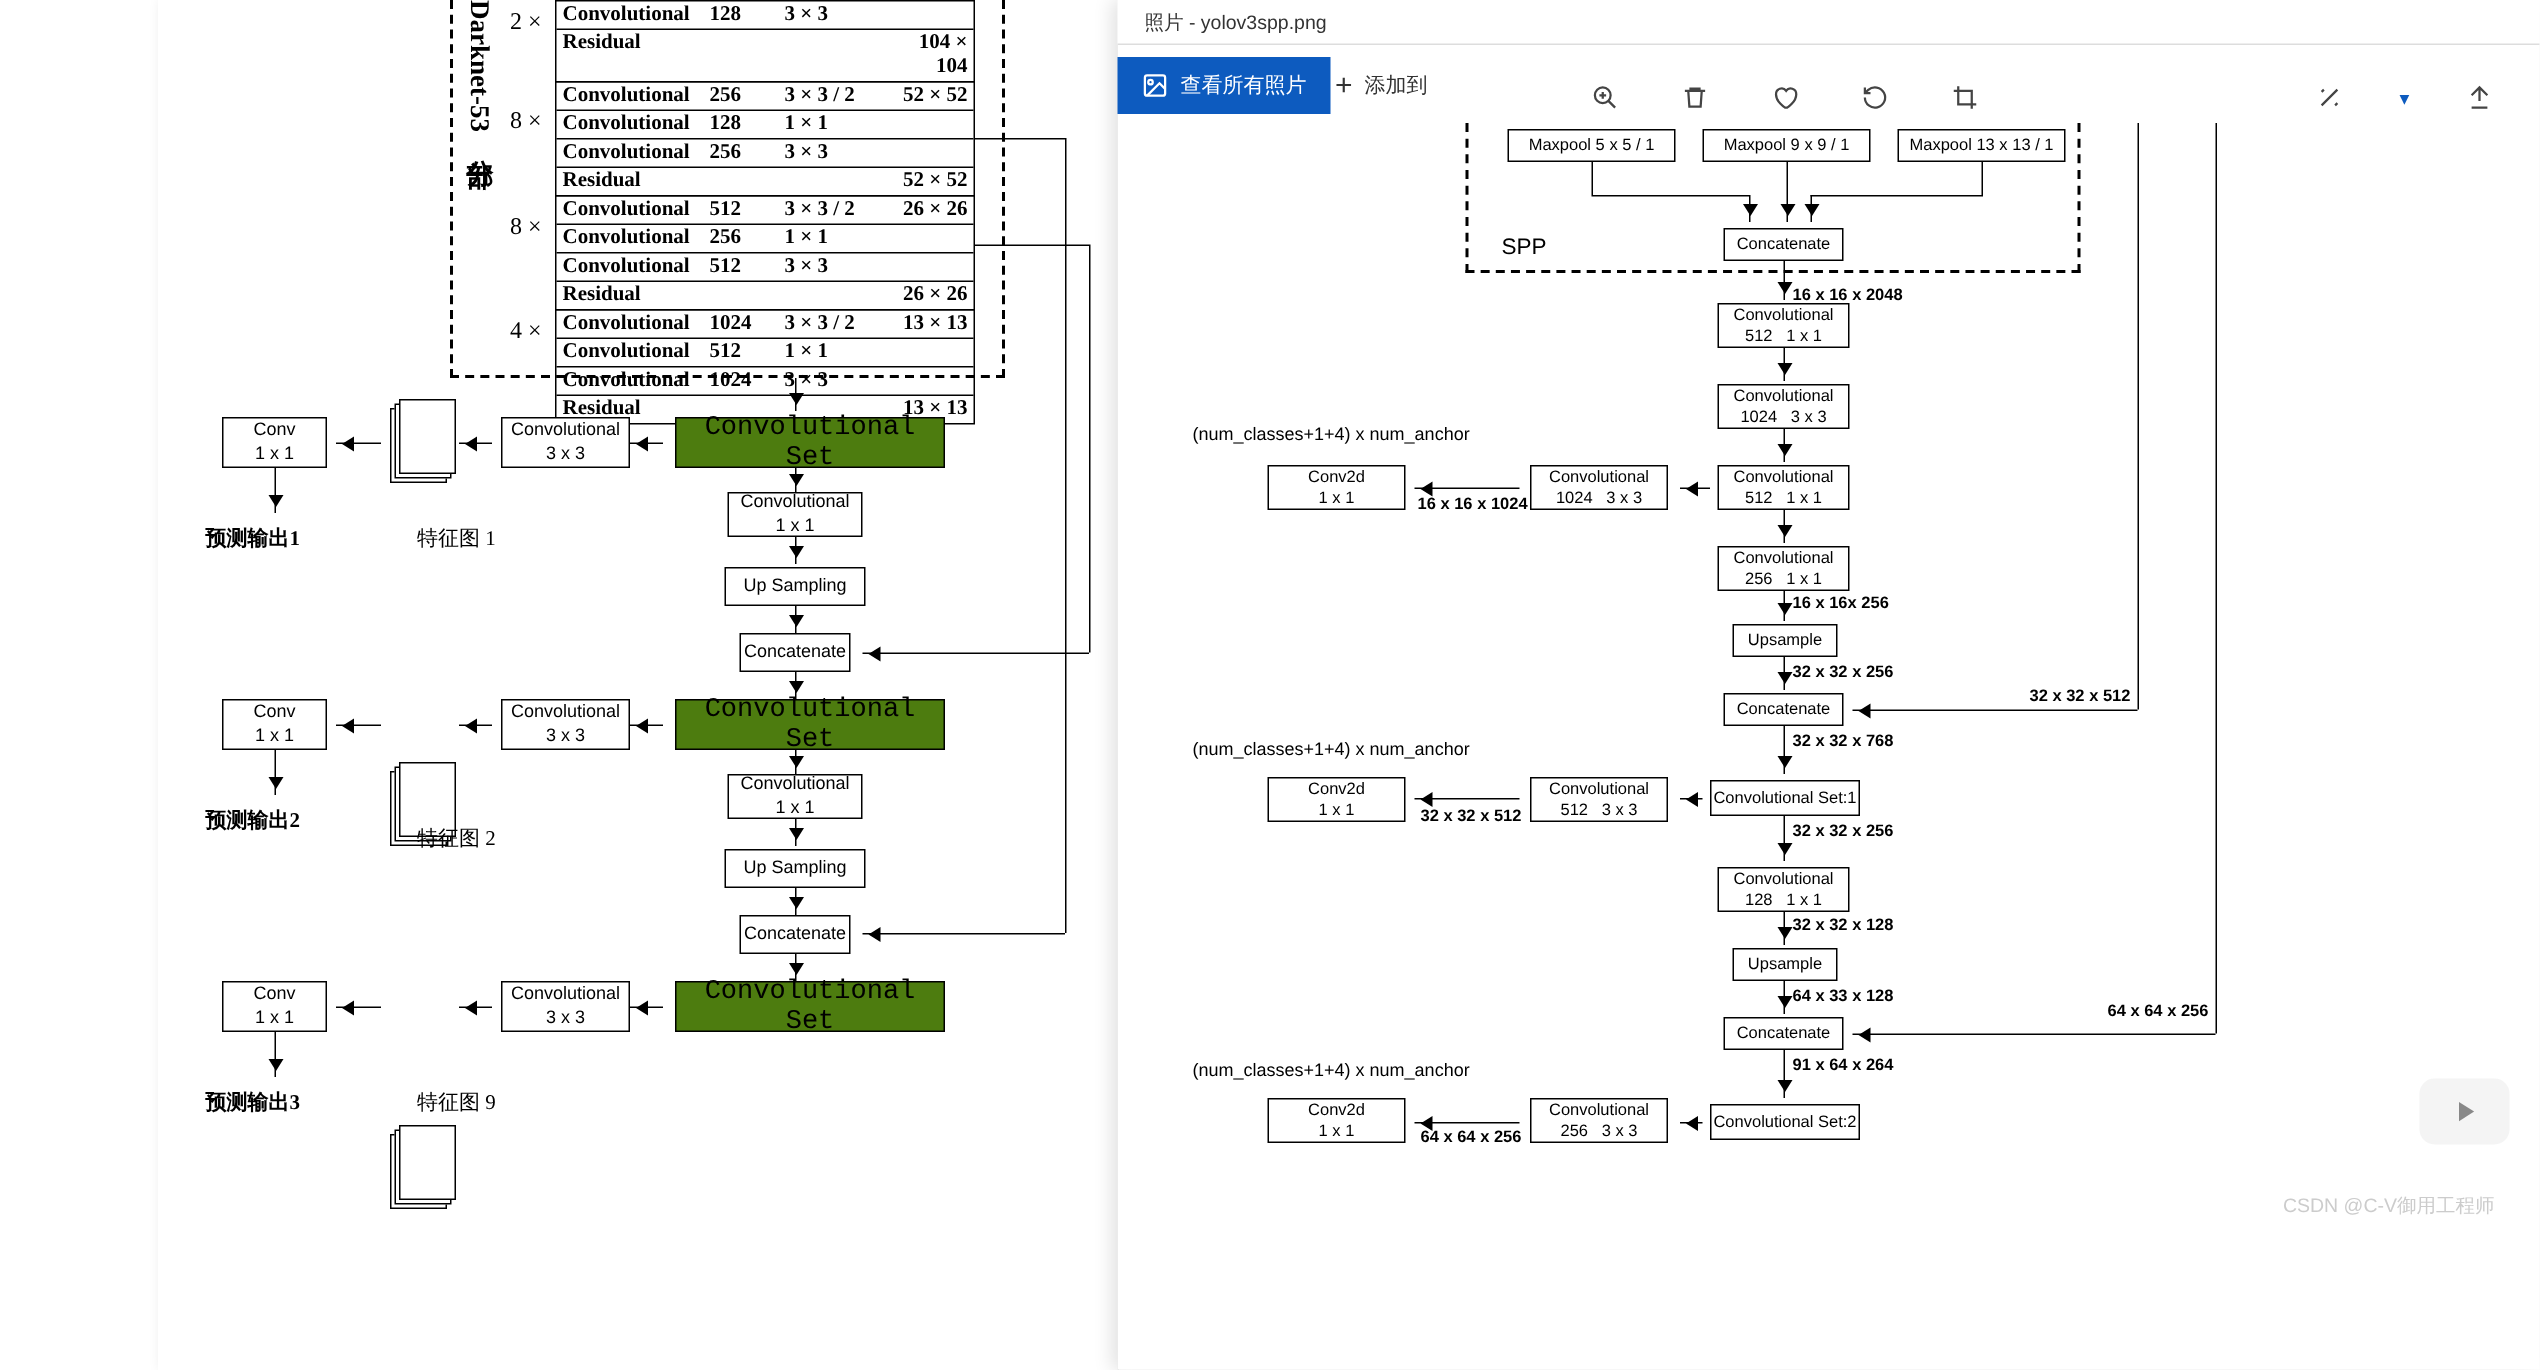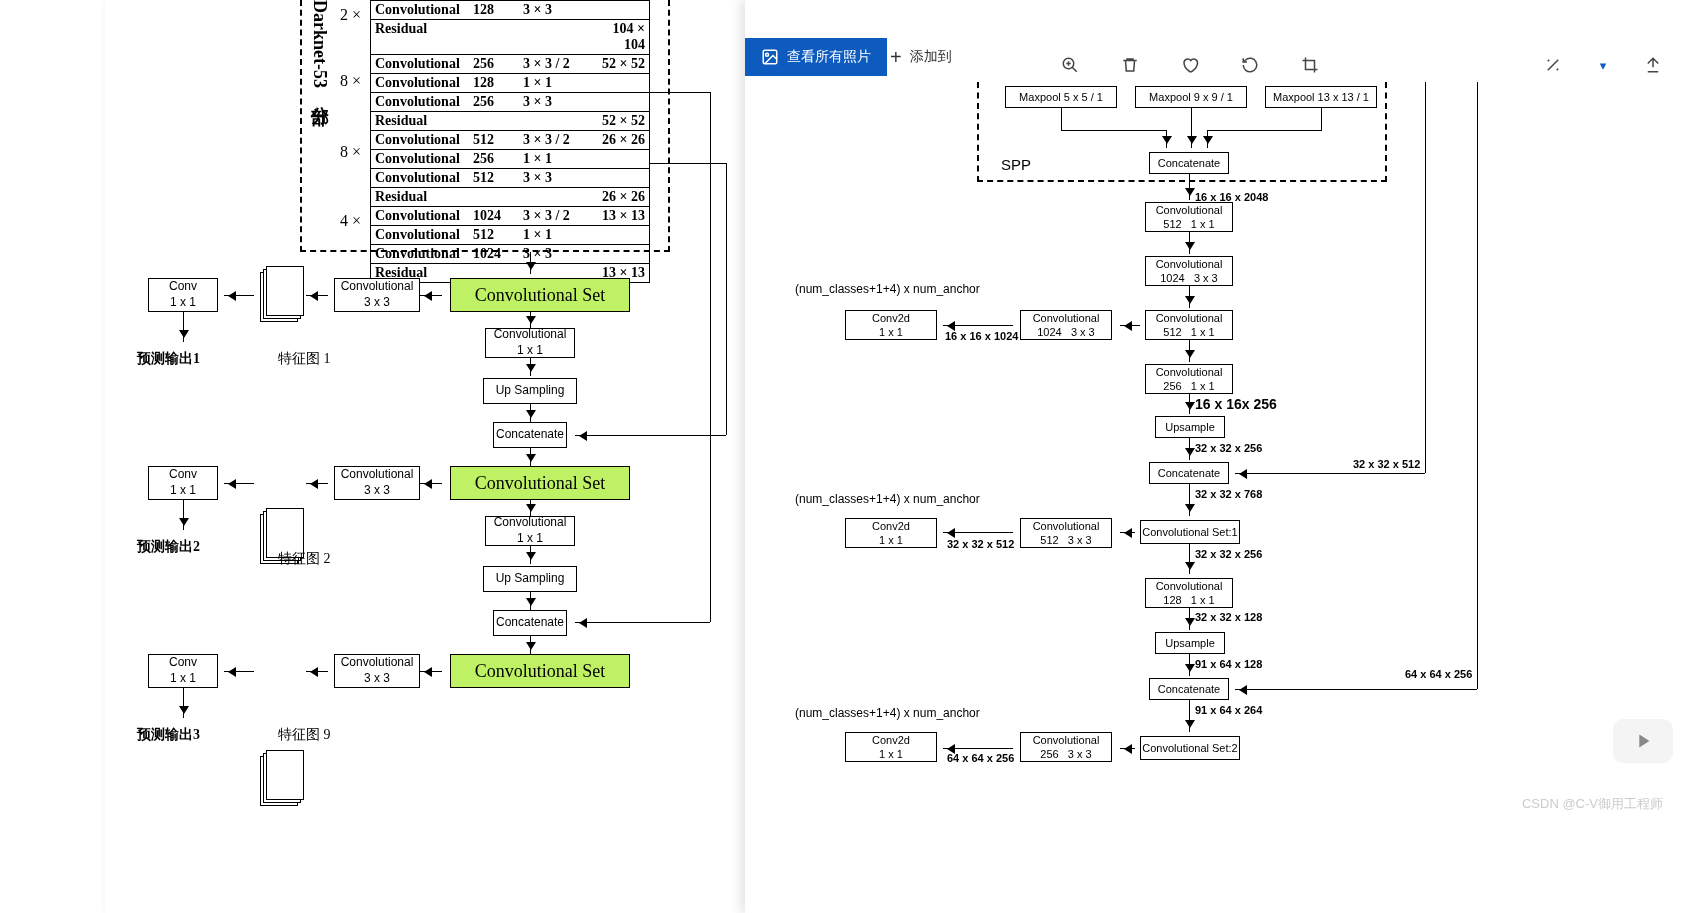--- a/index.html
+++ b/index.html
@@ -1,20 +1,20 @@
 <!DOCTYPE html>
 <html><head>
 <meta charset="utf-8">
 <style>
   *{box-sizing:border-box;margin:0;padding:0;}
   body{font-family:"Microsoft YaHei",Arial,sans-serif;font-size:13px;background:#fff;width:1693px;height:913px;overflow:hidden;}
   #canvas{position:relative;width:1693px;height:913px;}
   .abspos{position:absolute;}
   .box{border:1px solid #000;background:#fff;text-align:center;display:flex;flex-direction:column;justify-content:center;align-items:center;font-size:12px;line-height:1.3;}
-  .bigbox{border:1.5px solid #000;background:#bef264;text-align:center;display:flex;justify-content:center;align-items:center;font-size:18px;font-family:Liberation Serif, serif;}
+  .bigbox{border:1.5px solid #000;background:#4d7c0f;text-align:center;display:flex;justify-content:center;align-items:center;font-size:18px;font-family:Liberation Mono, monospace;}
   .tablebox{border:1px solid #000;}
   .tablerow{display:flex;border-bottom:1px solid #000;font-family:"Times New Roman",serif;font-size:14px;}
   .tablerow:last-child{border-bottom:none;}
   .tcell{padding:1px 4px;}
   .vlabel{writing-mode:vertical-rl;font-weight:bold;font-size:18px;font-family:"Times New Roman",serif;}
   .txt{font-size:12px;font-weight:bold;white-space:nowrap;}
   .txt-cn{font-size:14px;font-weight:bold;white-space:nowrap;font-family:"Microsoft YaHei",SimSun,serif;}
   .featmap{position:relative;width:42px;height:54px;}
   .featmap .sheet{position:absolute;width:38px;height:50px;border:1.2px solid #000;background:#fff;}
   .featmap .s1{top:6px;left:0;}
@@ -288,20 +288,23 @@
 <div class="arr" style="left:183px;top:688px;width:1px;height:30px;">
       <div class="arr-down-head"></div>
     </div>
 <div class="abspos txt-cn" style="left:137px;top:726px;">预测输出3</div>
 <div class="abspos txt-cn serif" style="left:278px;top:726px;font-weight:normal;">特征图 9</div>
 
 <div class="sep"></div>
 
 <div class="panel-right">
 
+  <div class="winbar" style="left:0;top:0;width:948px;">
+    <span>照片 - yolov3spp.png</span>
+  </div>
 
   <div class="bluebar" style="left:0;top:38px;font-family:Liberation Serif, serif;">
     <svg width="18" height="18" viewBox="0 0 24 24" fill="none" stroke="#fff" stroke-width="2">
           <rect x="3" y="3" width="18" height="18" rx="2"></rect>
           <circle cx="8" cy="9" r="2"></circle>
           <path d="M21 15l-5-5L5 21"></path>
         </svg>
     <span>查看所有照片</span>
   </div>
 
@@ -406,21 +409,21 @@
       </div>
   <div class="abspos box" style="left:100px;top:310px;width:92px;height:30px;white-space:pre;font-size:11px;">Conv2d
 1 x 1</div>
   <div class="abspos" style="left:50px;top:282px;font-size:12px;">(num_classes+1+4) x num_anchor</div>
 
   <div class="arr" style="left:444px;top:340px;width:1px;height:22px;">
         <div class="arr-down-head"></div>
       </div>
   <div class="abspos box" style="left:400px;top:364px;width:88px;height:30px;white-space:pre;font-size:11px;">Convolutional
 256   1 x 1</div>
-  <div class="abspos txt" style="left:450px;top:396px;font-size:14px;">16 x 16x 256</div>
+  <div class="abspos txt" style="left:450px;top:396px;font-size:11px;">16 x 16x 256</div>
   <div class="arr" style="left:444px;top:394px;width:1px;height:20px;">
         <div class="arr-down-head"></div>
       </div>
   <div class="abspos box" style="left:410px;top:416px;width:70px;height:22px;font-size:11px;">Upsample</div>
   <div class="abspos txt" style="left:450px;top:442px;font-size:11px;">32 x 32 x 256</div>
   <div class="arr" style="left:444px;top:438px;width:1px;height:22px;">
         <div class="arr-down-head"></div>
       </div>
   <div class="abspos box" style="left:404px;top:462px;width:80px;height:22px;font-size:11px;">Concatenate</div>
 
@@ -453,21 +456,21 @@
   <div class="arr" style="left:444px;top:544px;width:1px;height:30px;">
         <div class="arr-down-head"></div>
       </div>
   <div class="abspos box" style="left:400px;top:578px;width:88px;height:30px;white-space:pre;font-size:11px;">Convolutional
 128   1 x 1</div>
   <div class="abspos txt" style="left:450px;top:611px;font-size:11px;">32 x 32 x 128</div>
   <div class="arr" style="left:444px;top:608px;width:1px;height:22px;">
         <div class="arr-down-head"></div>
       </div>
   <div class="abspos box" style="left:410px;top:632px;width:70px;height:22px;font-size:11px;">Upsample</div>
-  <div class="abspos txt" style="left:450px;top:658px;font-size:11px;">91 x 64 x 128</div>
+  <div class="abspos txt" style="left:450px;top:658px;font-size:11px;">64 x 33 x 128</div>
   <div class="arr" style="left:444px;top:654px;width:1px;height:22px;">
         <div class="arr-down-head"></div>
       </div>
   <div class="abspos box" style="left:404px;top:678px;width:80px;height:22px;font-size:11px;">Concatenate</div>
   <div class="arr" style="left:490px;top:689px;width:242px;height:1px;">
         <div class="arr-left-head"></div>
       </div>
   <div class="abspos txt" style="left:660px;top:668px;font-size:11px;">64 x 64 x 256</div>
   <div class="arr" style="left:732px;top:82px;width:1px;height:607px;"></div>
 

